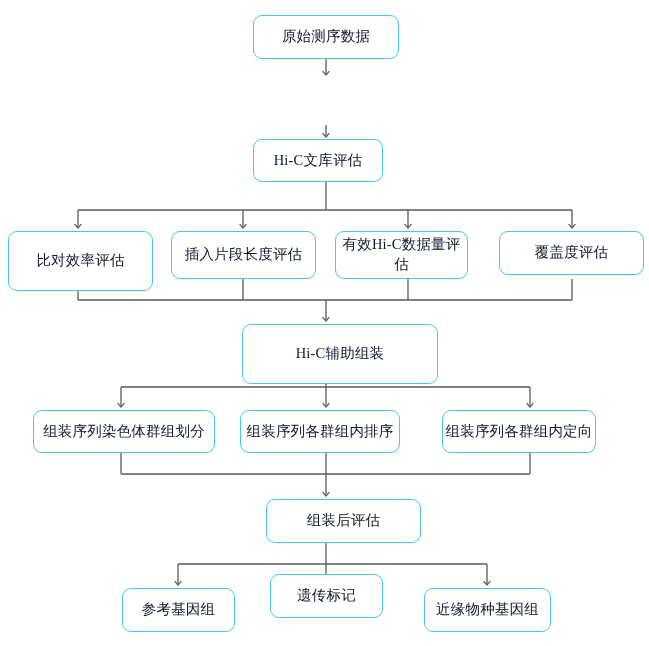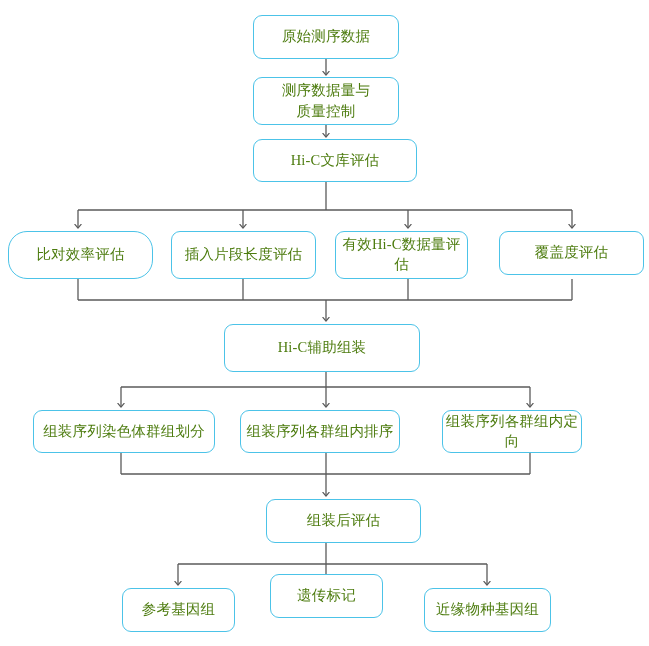--- a/index.html
+++ b/index.html
@@ -26,21 +26,21 @@
   .node {
     position: absolute;
     box-sizing: border-box;
     border: 1.6px solid #4cc3e8;
     border-radius: 9px;
     background: #ffffff;
     display: flex;
     align-items: center;
     justify-content: center;
     text-align: center;
-    color: #4d7c0f;
+    color: #0f172a;
     font-size: 14.5px;
     line-height: 1.35;
     letter-spacing: 0.2px;
     z-index: 2;
     white-space: pre-line;
   }
   .node.two-line {
     line-height: 1.45;
   }
 </style>
@@ -100,29 +100,27 @@
         <line x1="178" y1="564" x2="487" y2="564"></line>
         <line x1="178" y1="564" x2="178" y2="585" marker-end="url(#arrow)"></line>
         <line x1="326" y1="564" x2="326" y2="585" marker-end="url(#arrow)"></line>
         <line x1="487" y1="564" x2="487" y2="585" marker-end="url(#arrow)"></line>
       </g>
 
     </g>
   </svg>
 
   <div class="node" style="left: 253px; top: 15px; width: 146px; height: 44px; border-color: rgb(76, 195, 232);">原始测序数据</div>
-  <div class="node two-line" style="left: 253px; top: 77px; width: 146px; height: 48px; border-color: rgb(76, 195, 232);">测序数据量与
-质量控制</div>
-  <div class="node" style="left: 253px; top: 139px; width: 164px; height: 43px; border-color: rgb(76, 195, 232);">Hi-C文库评估</div>
-  <div class="node" style="left: 8px; top: 231px; width: 145px; height: 48px; border-color: rgb(76, 195, 232); border-radius: 19px;">比对效率评估</div>
+  <div class="node" style="left: 253px; top: 139px; width: 130px; height: 43px; border-color: rgb(76, 195, 232);">Hi-C文库评估</div>
+  <div class="node" style="left: 8px; top: 231px; width: 145px; height: 60px; border-color: rgb(76, 195, 232);">比对效率评估</div>
   <div class="node" style="left: 171px; top: 231px; width: 145px; height: 48px; border-color: rgb(76, 195, 232);">插入片段长度评估</div>
   <div class="node" style="left: 335px; top: 231px; width: 133px; height: 48px; border-color: rgb(76, 195, 232);">有效Hi-C数据量评估</div>
   <div class="node" style="left: 499px; top: 231px; width: 145px; height: 44px; border-color: rgb(76, 195, 232);">覆盖度评估</div>
-  <div class="node" style="left: 224px; top: 324px; width: 196px; height: 48px; border-color: rgb(76, 195, 232);">Hi-C辅助组装</div>
+  <div class="node" style="left: 242px; top: 324px; width: 196px; height: 60px; border-color: rgb(76, 195, 232);">Hi-C辅助组装</div>
   <div class="node" style="left: 33px; top: 410px; width: 182px; height: 43px; border-color: rgb(76, 195, 232);">组装序列染色体群组划分</div>
   <div class="node" style="left: 240px; top: 410px; width: 160px; height: 43px; border-color: rgb(76, 195, 232);">组装序列各群组内排序</div>
-  <div class="node" style="left: 442px; top: 410px; width: 140px; height: 43px; border-color: rgb(76, 195, 232);">组装序列各群组内定向</div>
+  <div class="node" style="left: 442px; top: 410px; width: 154px; height: 43px; border-color: rgb(76, 195, 232);">组装序列各群组内定向</div>
   <div class="node" style="left: 266px; top: 499px; width: 155px; height: 44px; border-color: rgb(76, 195, 232);">组装后评估</div>
   <div class="node" style="left: 122px; top: 588px; width: 113px; height: 44px; border-color: rgb(76, 195, 232);">参考基因组</div>
   <div class="node" style="left: 270px; top: 574px; width: 113px; height: 44px; border-color: rgb(76, 195, 232);">遗传标记</div>
   <div class="node" style="left: 424px; top: 588px; width: 127px; height: 44px; border-color: rgb(76, 195, 232);">近缘物种基因组</div>
 
 </div>
 
 </body></html>

